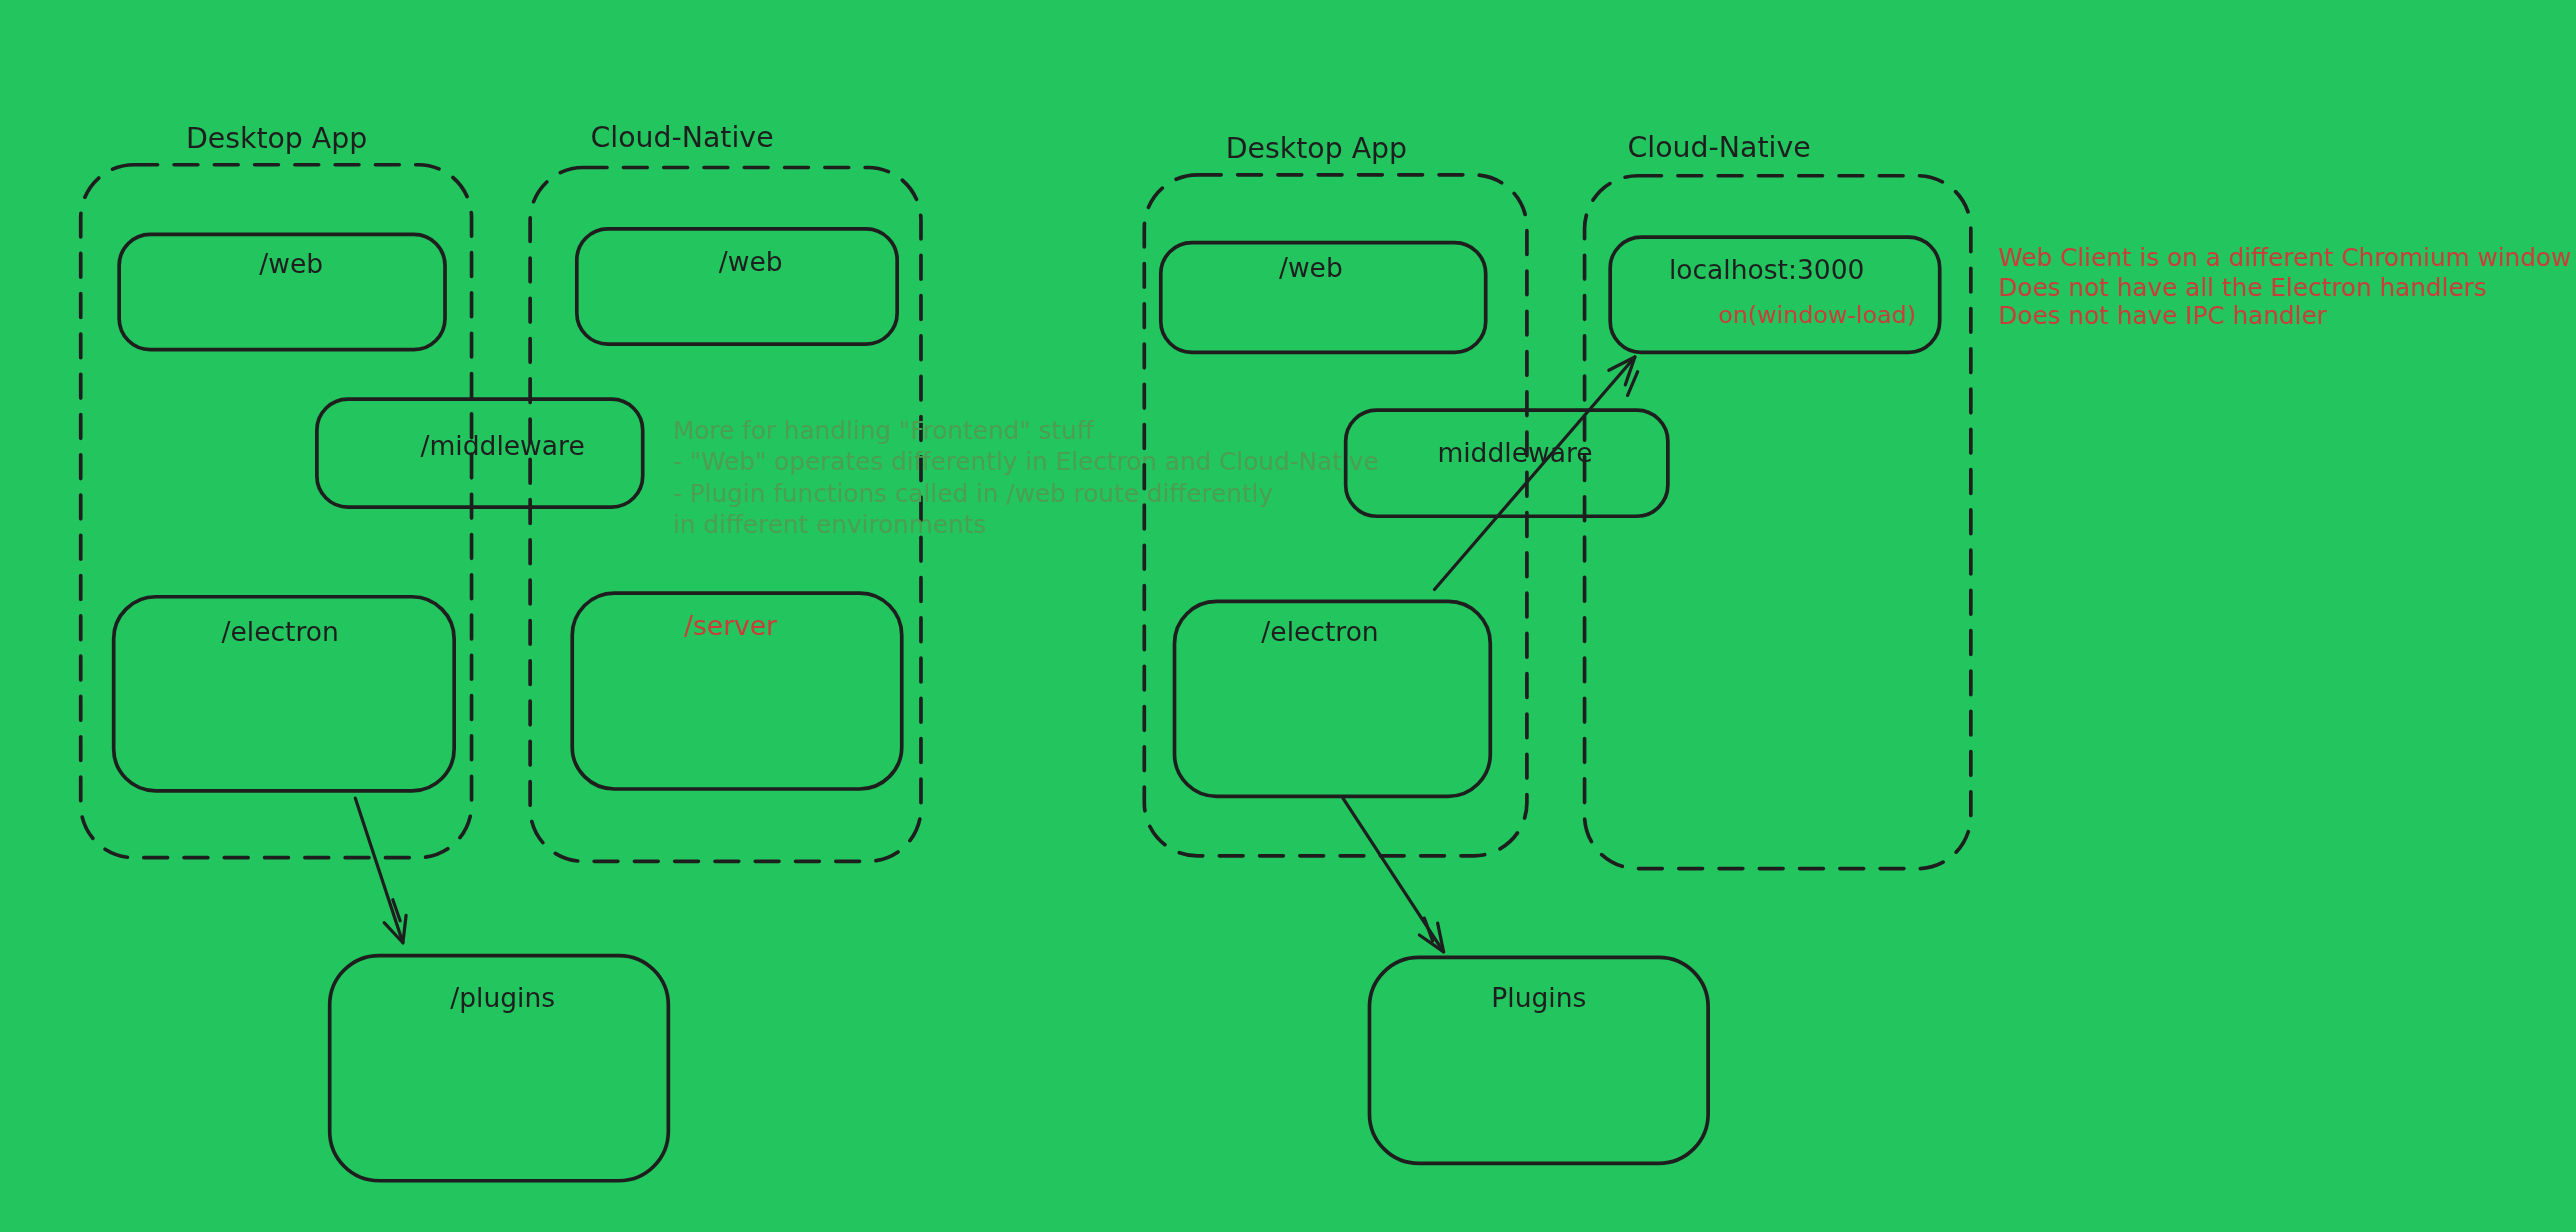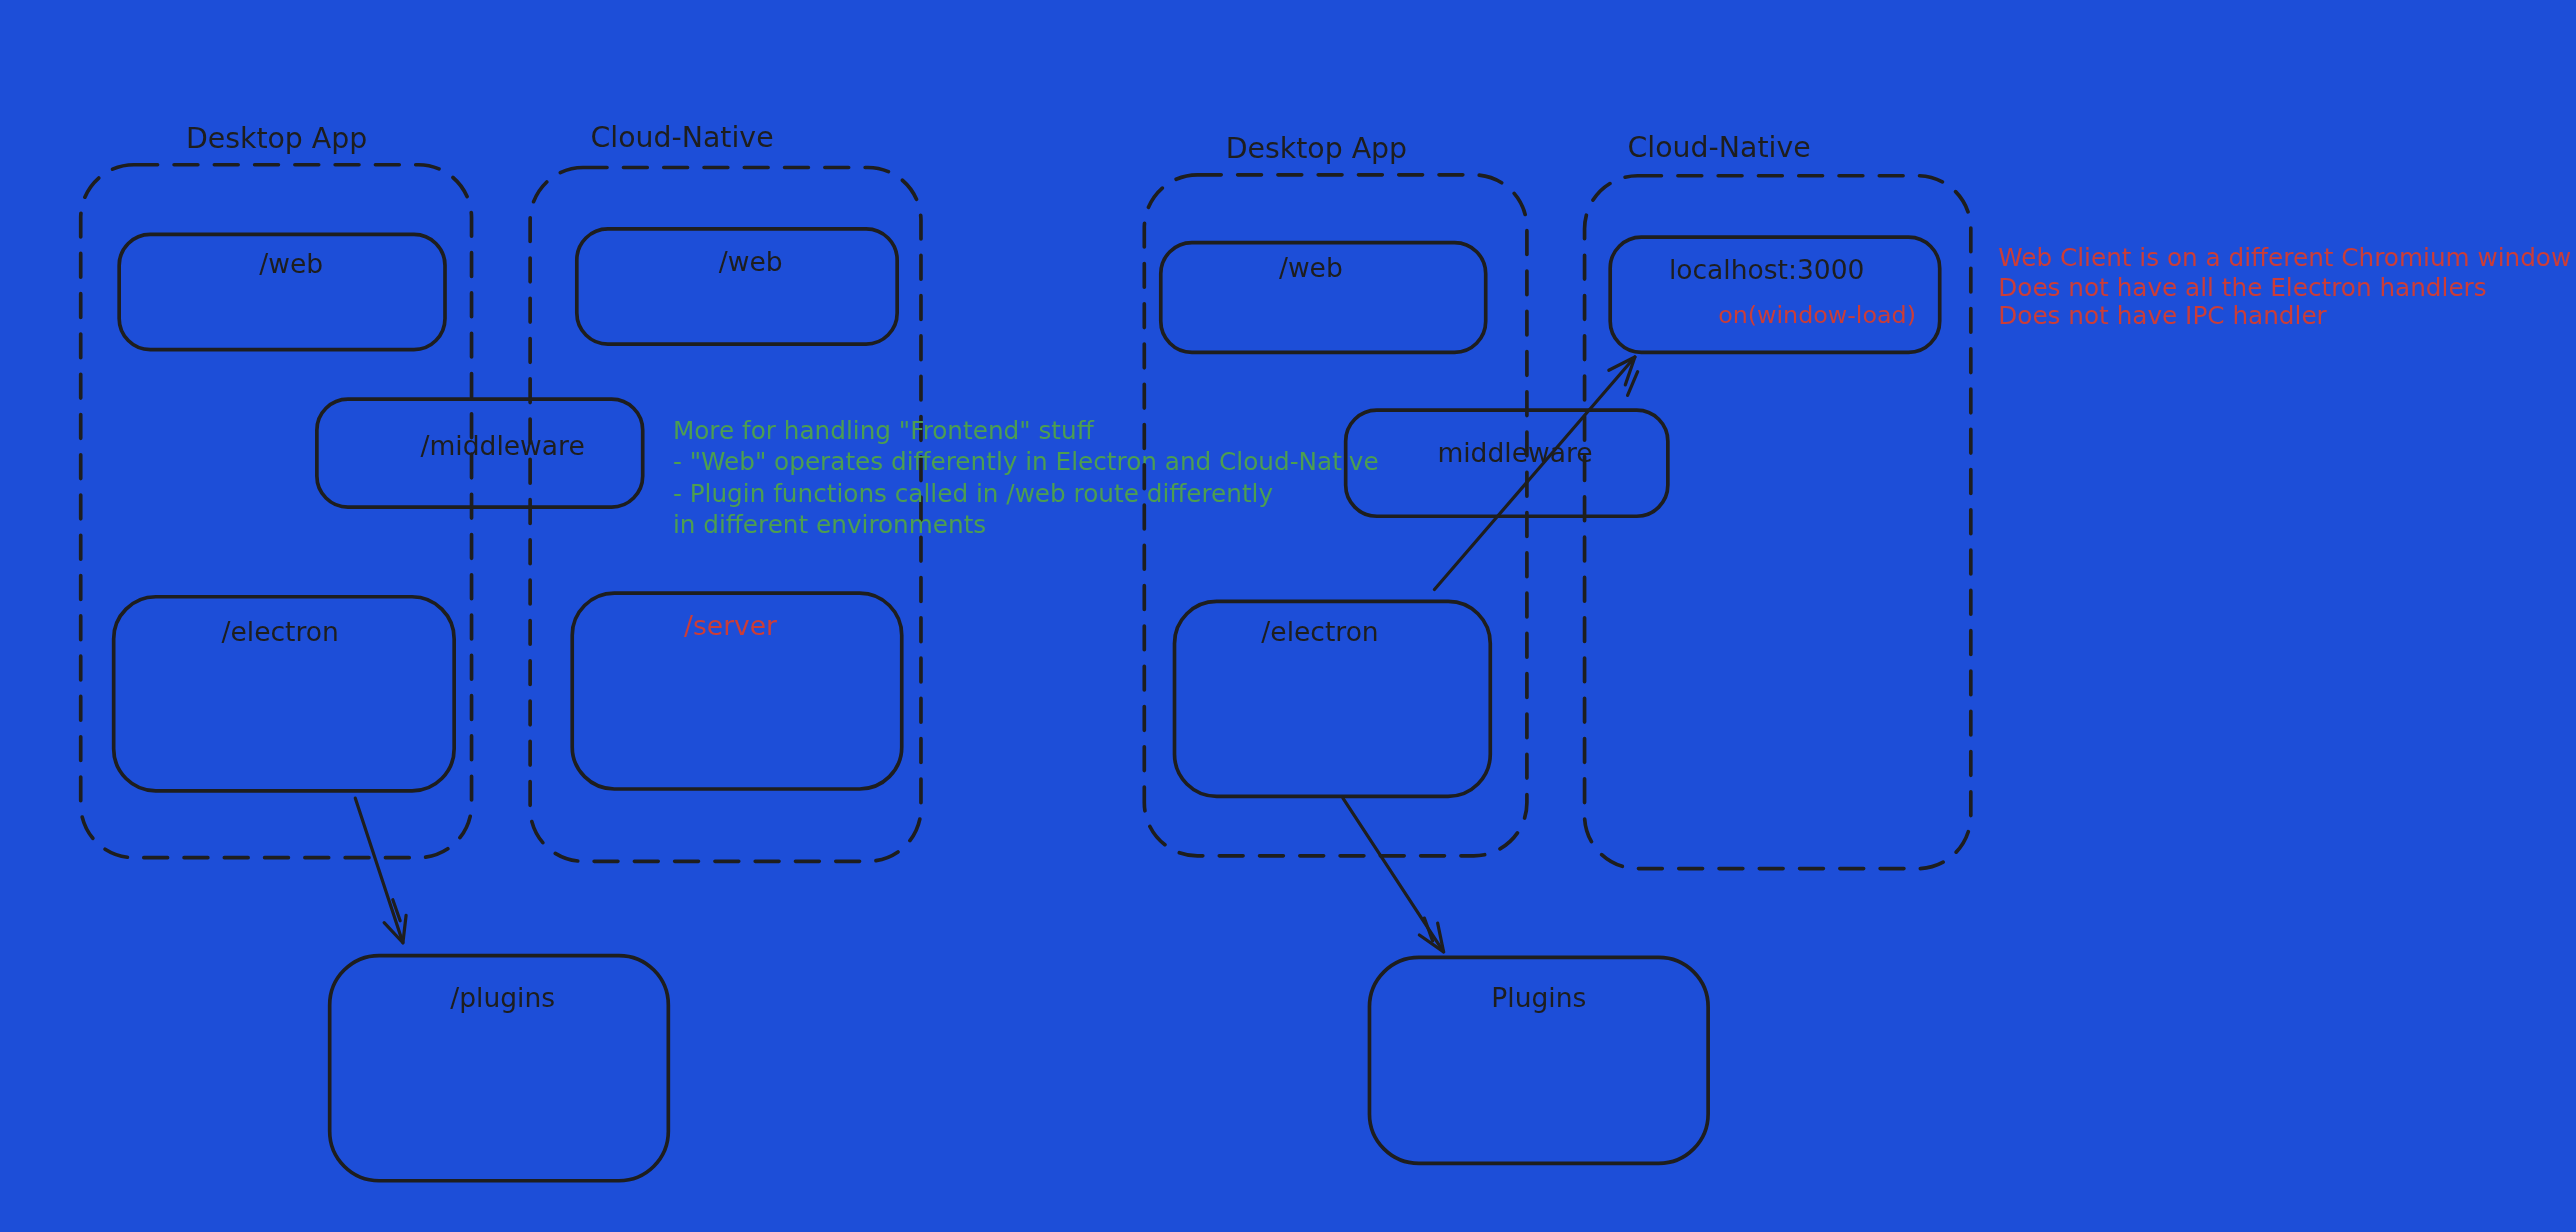--- a/index.html
+++ b/index.html
@@ -7,21 +7,21 @@
     padding: 0;
     background: #ffffff;
     width: 2576px;
     height: 1232px;
     overflow: hidden;
   }
   #stage {
     position: relative;
     width: 2576px;
     height: 1232px;
-    background: #1d4ed8;
+    background: #22c55e;
   }
   svg { display: block; }
   .sketch {
     fill: none;
     stroke: #1e1e1e;
     stroke-width: 4;
     stroke-linecap: round;
     stroke-linejoin: round;
   }
   .dashed {

